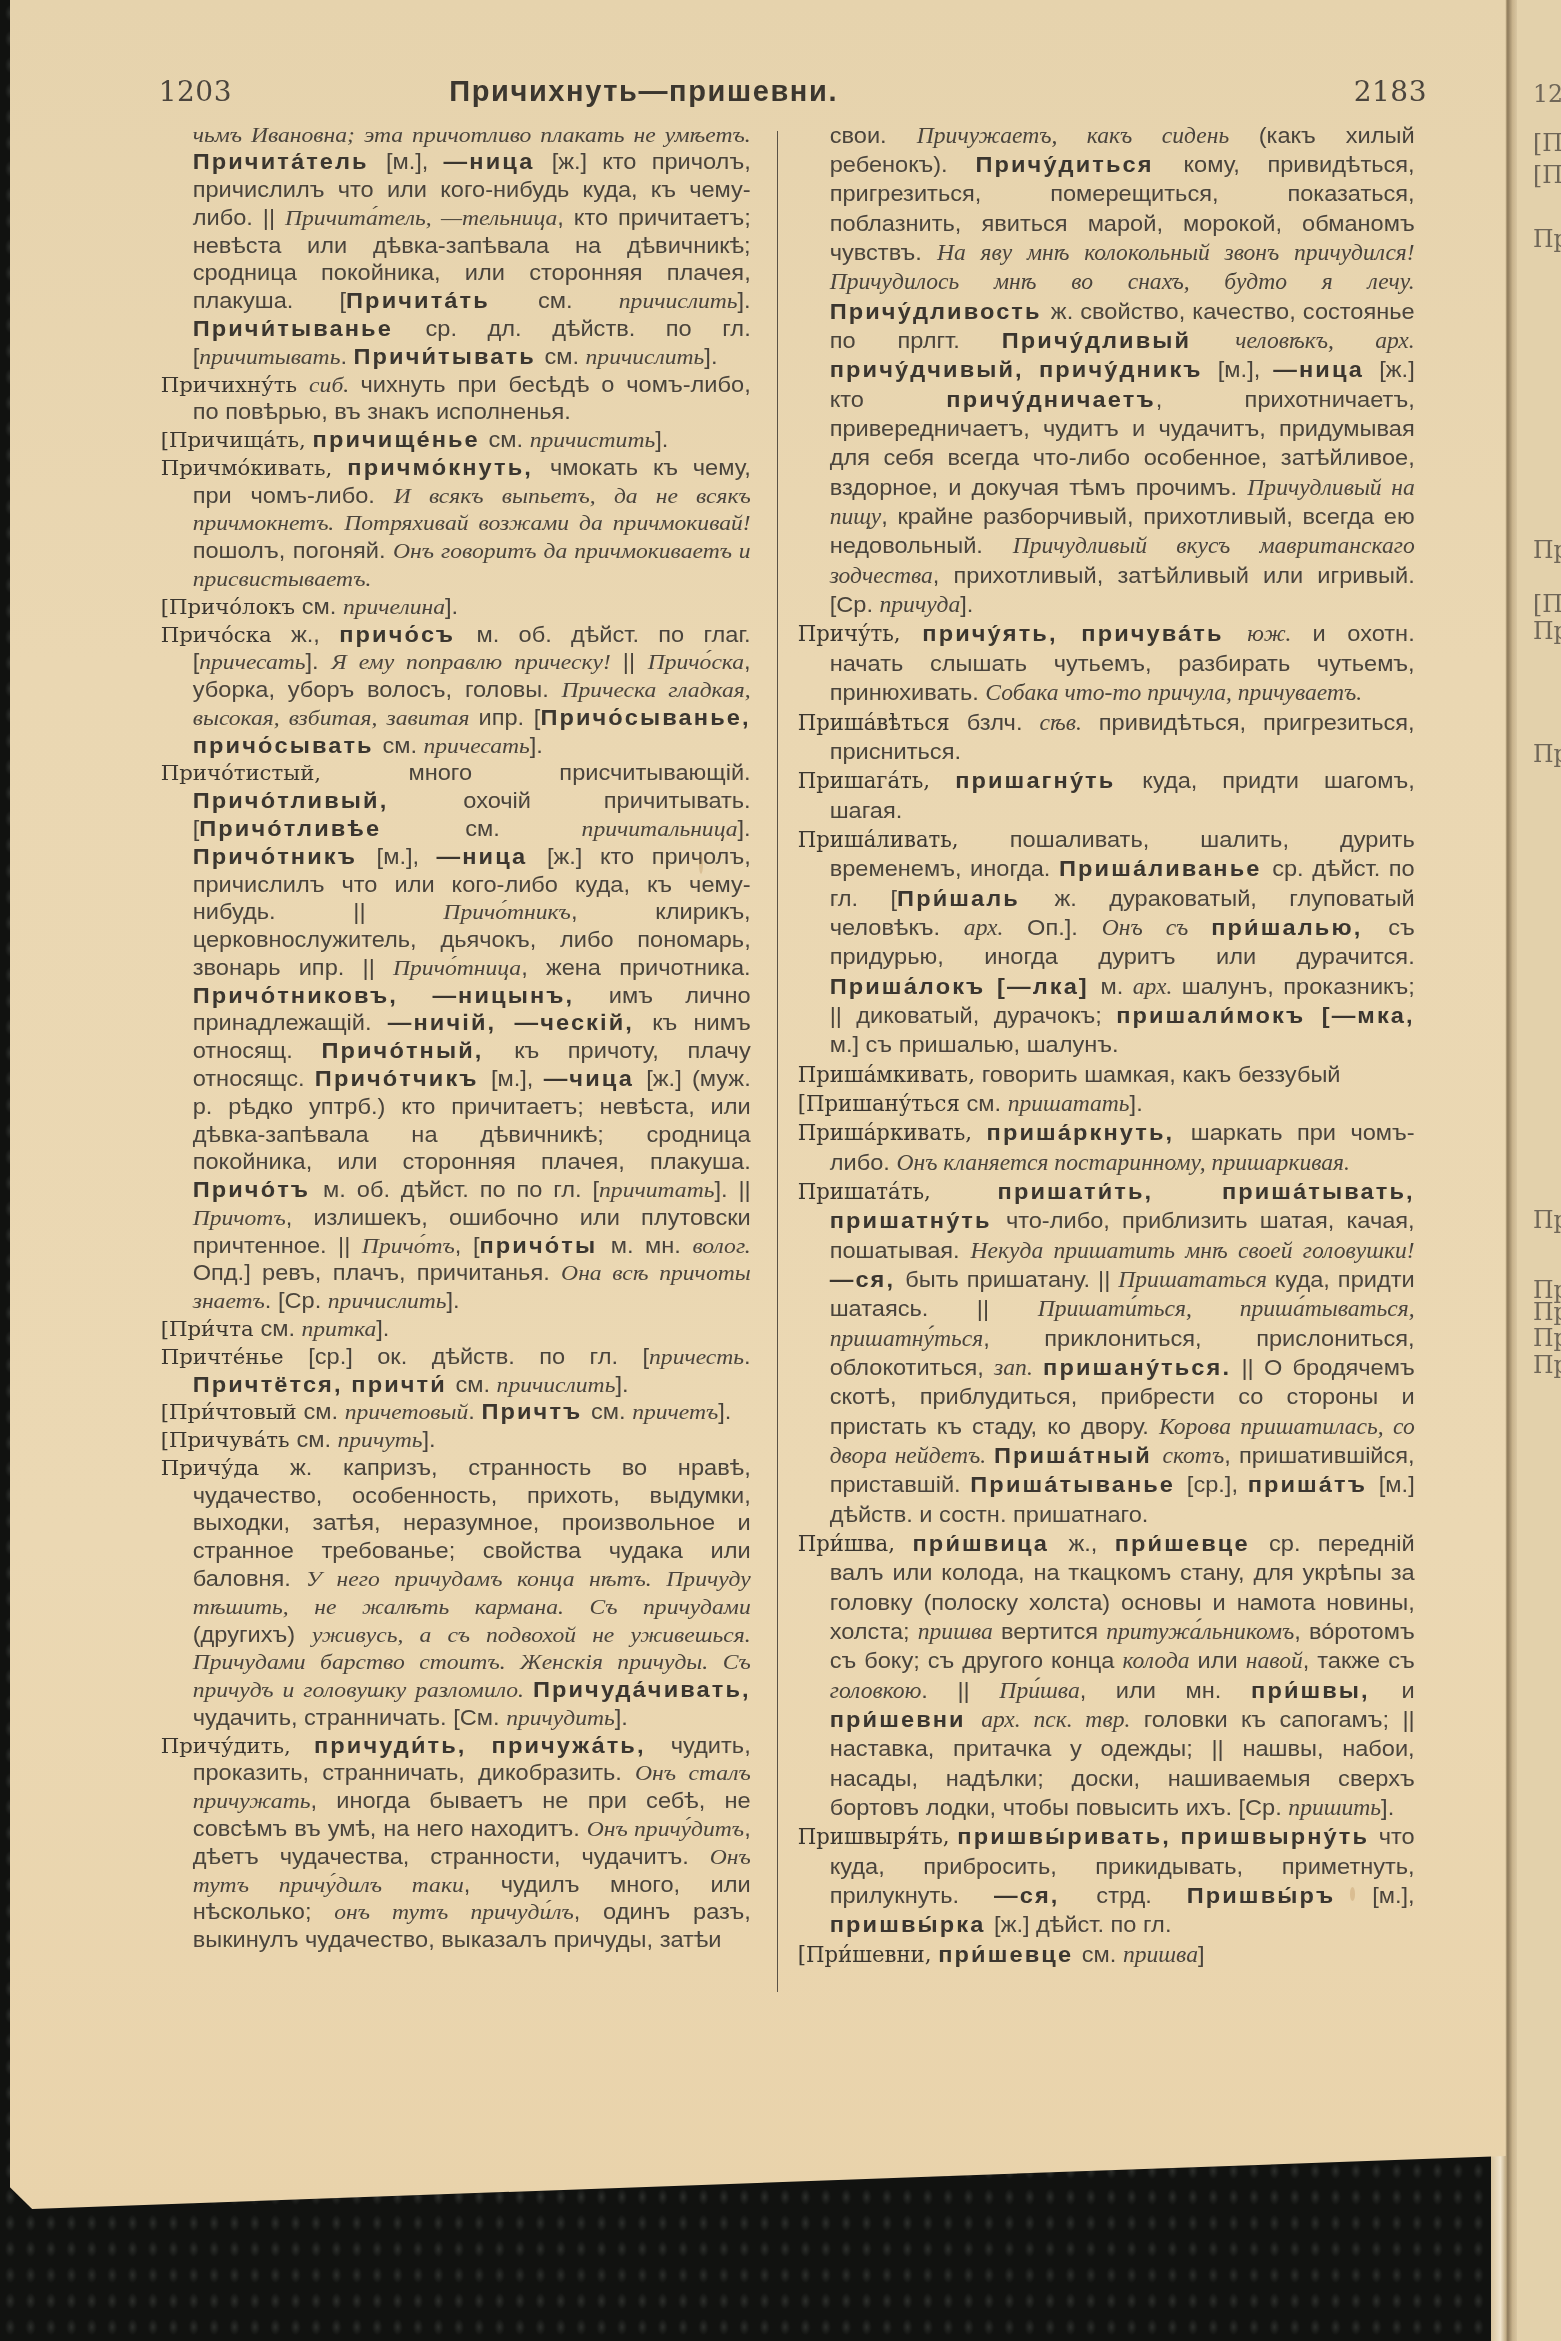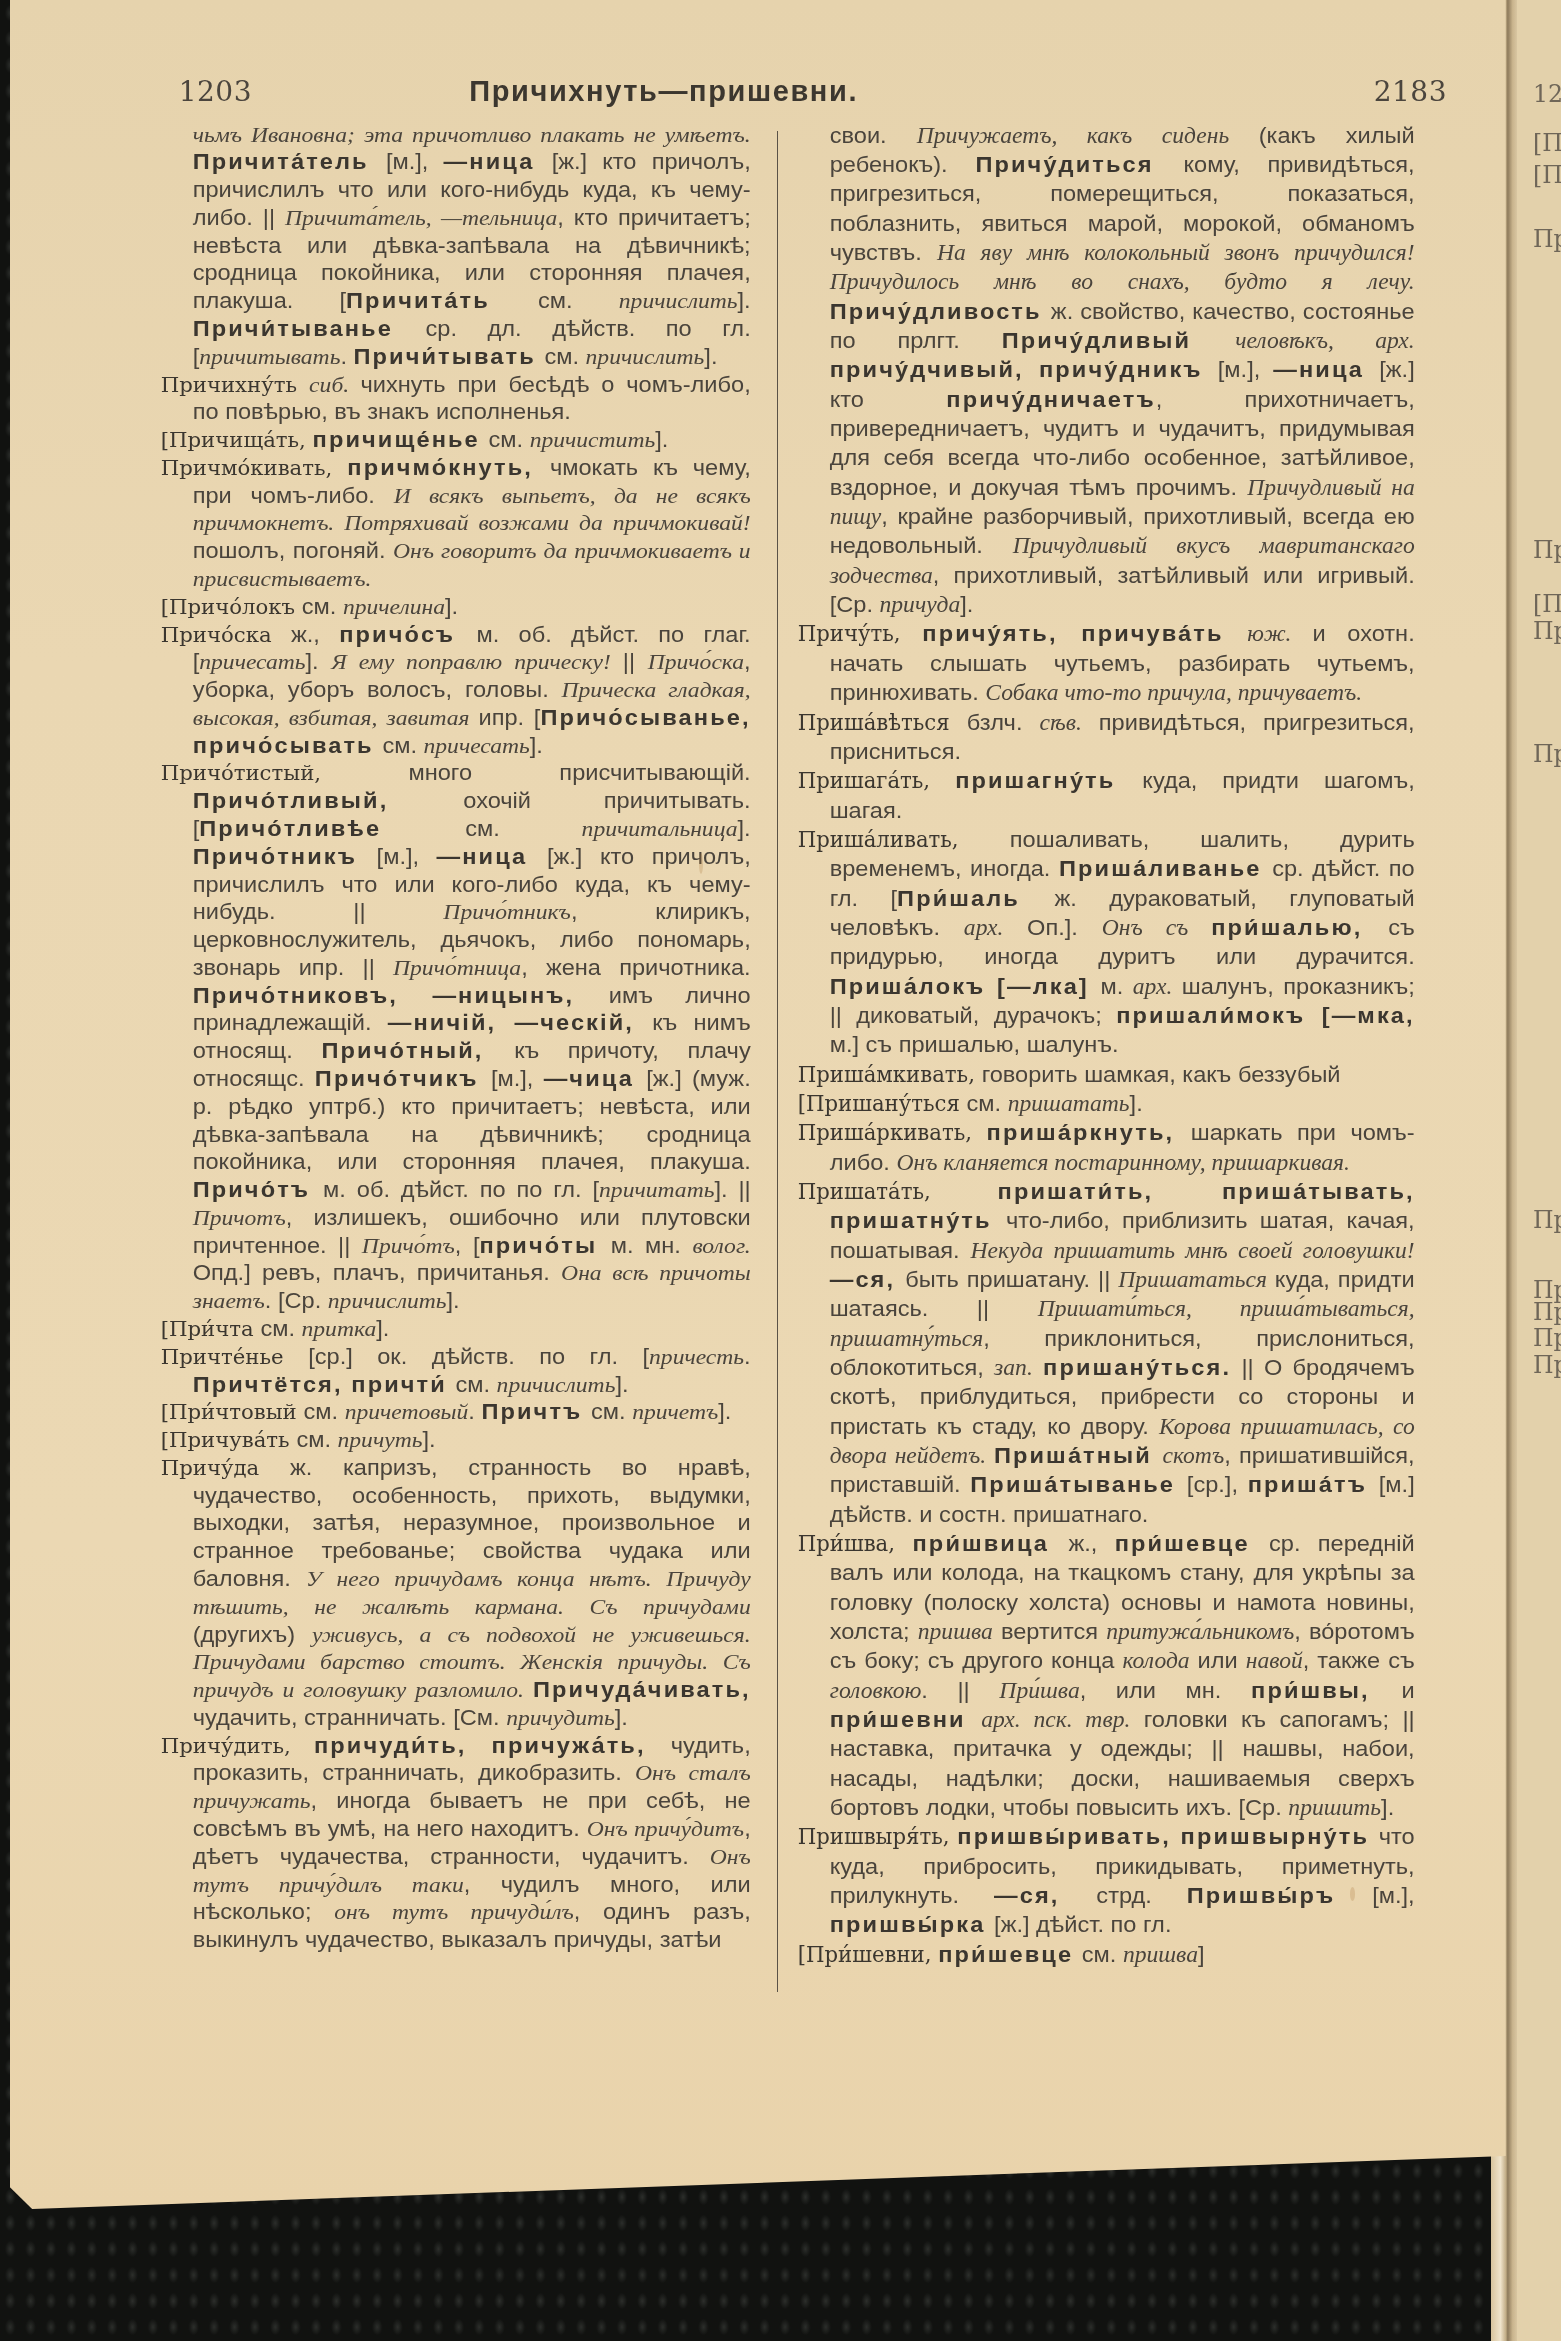--- a/index.html
+++ b/index.html
@@ -7,21 +7,21 @@
   .cloth{position:absolute;left:0;top:0;width:1561px;height:2342px;
     background:
       radial-gradient(ellipse 7.5px 11.8px at 50% 50%, #2c2e2b 0%, #111210 70%) 0 0/20.4px 26px,
       #151614;}
   .page{position:absolute;left:9.7px;top:0;width:1496px;height:2209px;
     background:linear-gradient(180deg,#e6d3ad 0%,#ead7b2 30%,#ebd8b3 70%,#e9d3ab 100%);
     clip-path:polygon(0 0,100% 0,100% 97.6%,1.5% 100%,0 99%);}
   .gutter{position:absolute;left:1491px;top:0;width:27px;height:2342px;background:linear-gradient(90deg,#d8c49d,#f0e4cc 35%,#c2ad86 55%,#8d7a5b 62%,#c9b48d 80%,#dccaa6);}
   .nextpage{position:absolute;left:1517px;top:0;width:44px;height:2342px;background:#e3d1ab;overflow:hidden;}
   .nextpage .frag{position:absolute;left:16px;font-size:23.6px;color:#6f6658;white-space:nowrap;font-family:"DejaVu Serif",serif;}
-  .header{position:absolute;top:75px;left:0;width:1496px;height:43px;margin-left:20px;}
+  .header{position:absolute;top:75px;left:0;width:1496px;height:43px;}
   .pnum-left{position:absolute;left:149px;top:0;font-size:28px;color:#4b453d;letter-spacing:0.5px;}
   .pnum-right{position:absolute;left:1344px;top:0;font-size:28px;color:#4b453d;letter-spacing:0.5px;}
   .running-head{position:absolute;left:0;width:1268px;top:0;text-align:center;font-size:29px;color:#3c372f;font-weight:bold;letter-spacing:1.6px;font-family:"Liberation Sans Narrow","Liberation Sans",sans-serif;}
   .divider{position:absolute;left:767px;top:131px;width:1.6px;height:1861px;background:#5a5247;}
   .col{position:absolute;top:121px;width:590px;font-family:"Liberation Sans","DejaVu Sans",sans-serif;font-stretch:condensed;}
   .col-left{left:151px;}
   .col-right{left:788px;width:617px;}
   .entry{margin:0;padding-left:32px;text-indent:-32px;font-size:23.6px;line-height:31px;text-align:justify;color:#4a443c;transform-origin:left top;}
   .entry.cont{text-indent:0;}
   .hw{font-weight:bold;color:#3b362f;letter-spacing:2.1px;}

